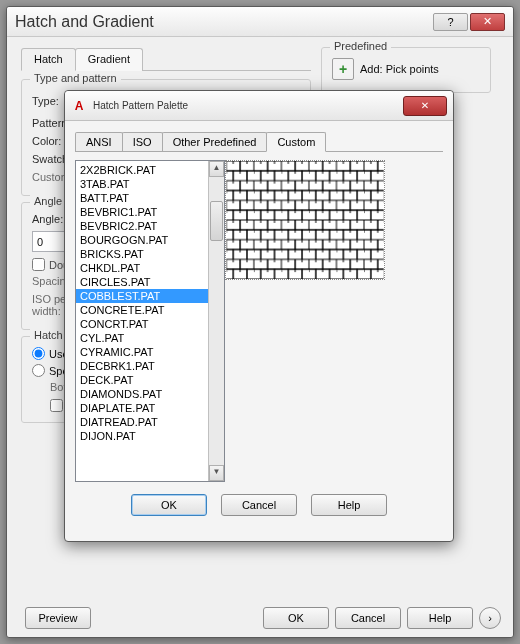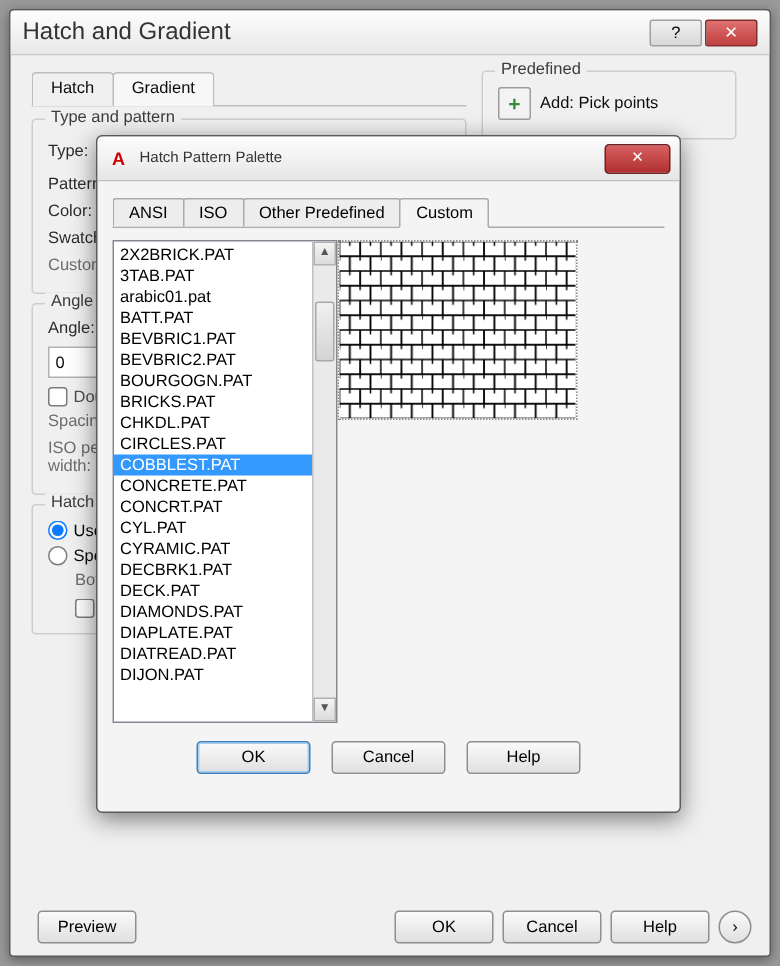--- a/index.html
+++ b/index.html
@@ -194,21 +194,20 @@
       <div class="ptab">ISO</div>
       <div class="ptab">Other Predefined</div>
       <div class="ptab active">Custom</div>
     </div>
 
     <div class="palette-content">
       <div class="patlist-wrap">
         <div class="patlist" id="patlist">
             <div class="item">2X2BRICK.PAT</div>
             <div class="item">3TAB.PAT</div>
-            <div class="item">arabic01.pat</div>
             <div class="item">BATT.PAT</div>
             <div class="item">BEVBRIC1.PAT</div>
             <div class="item">BEVBRIC2.PAT</div>
             <div class="item">BOURGOGN.PAT</div>
             <div class="item">BRICKS.PAT</div>
             <div class="item">CHKDL.PAT</div>
             <div class="item">CIRCLES.PAT</div>
             <div class="item selected">COBBLEST.PAT</div>
             <div class="item">CONCRETE.PAT</div>
             <div class="item">CONCRT.PAT</div>

